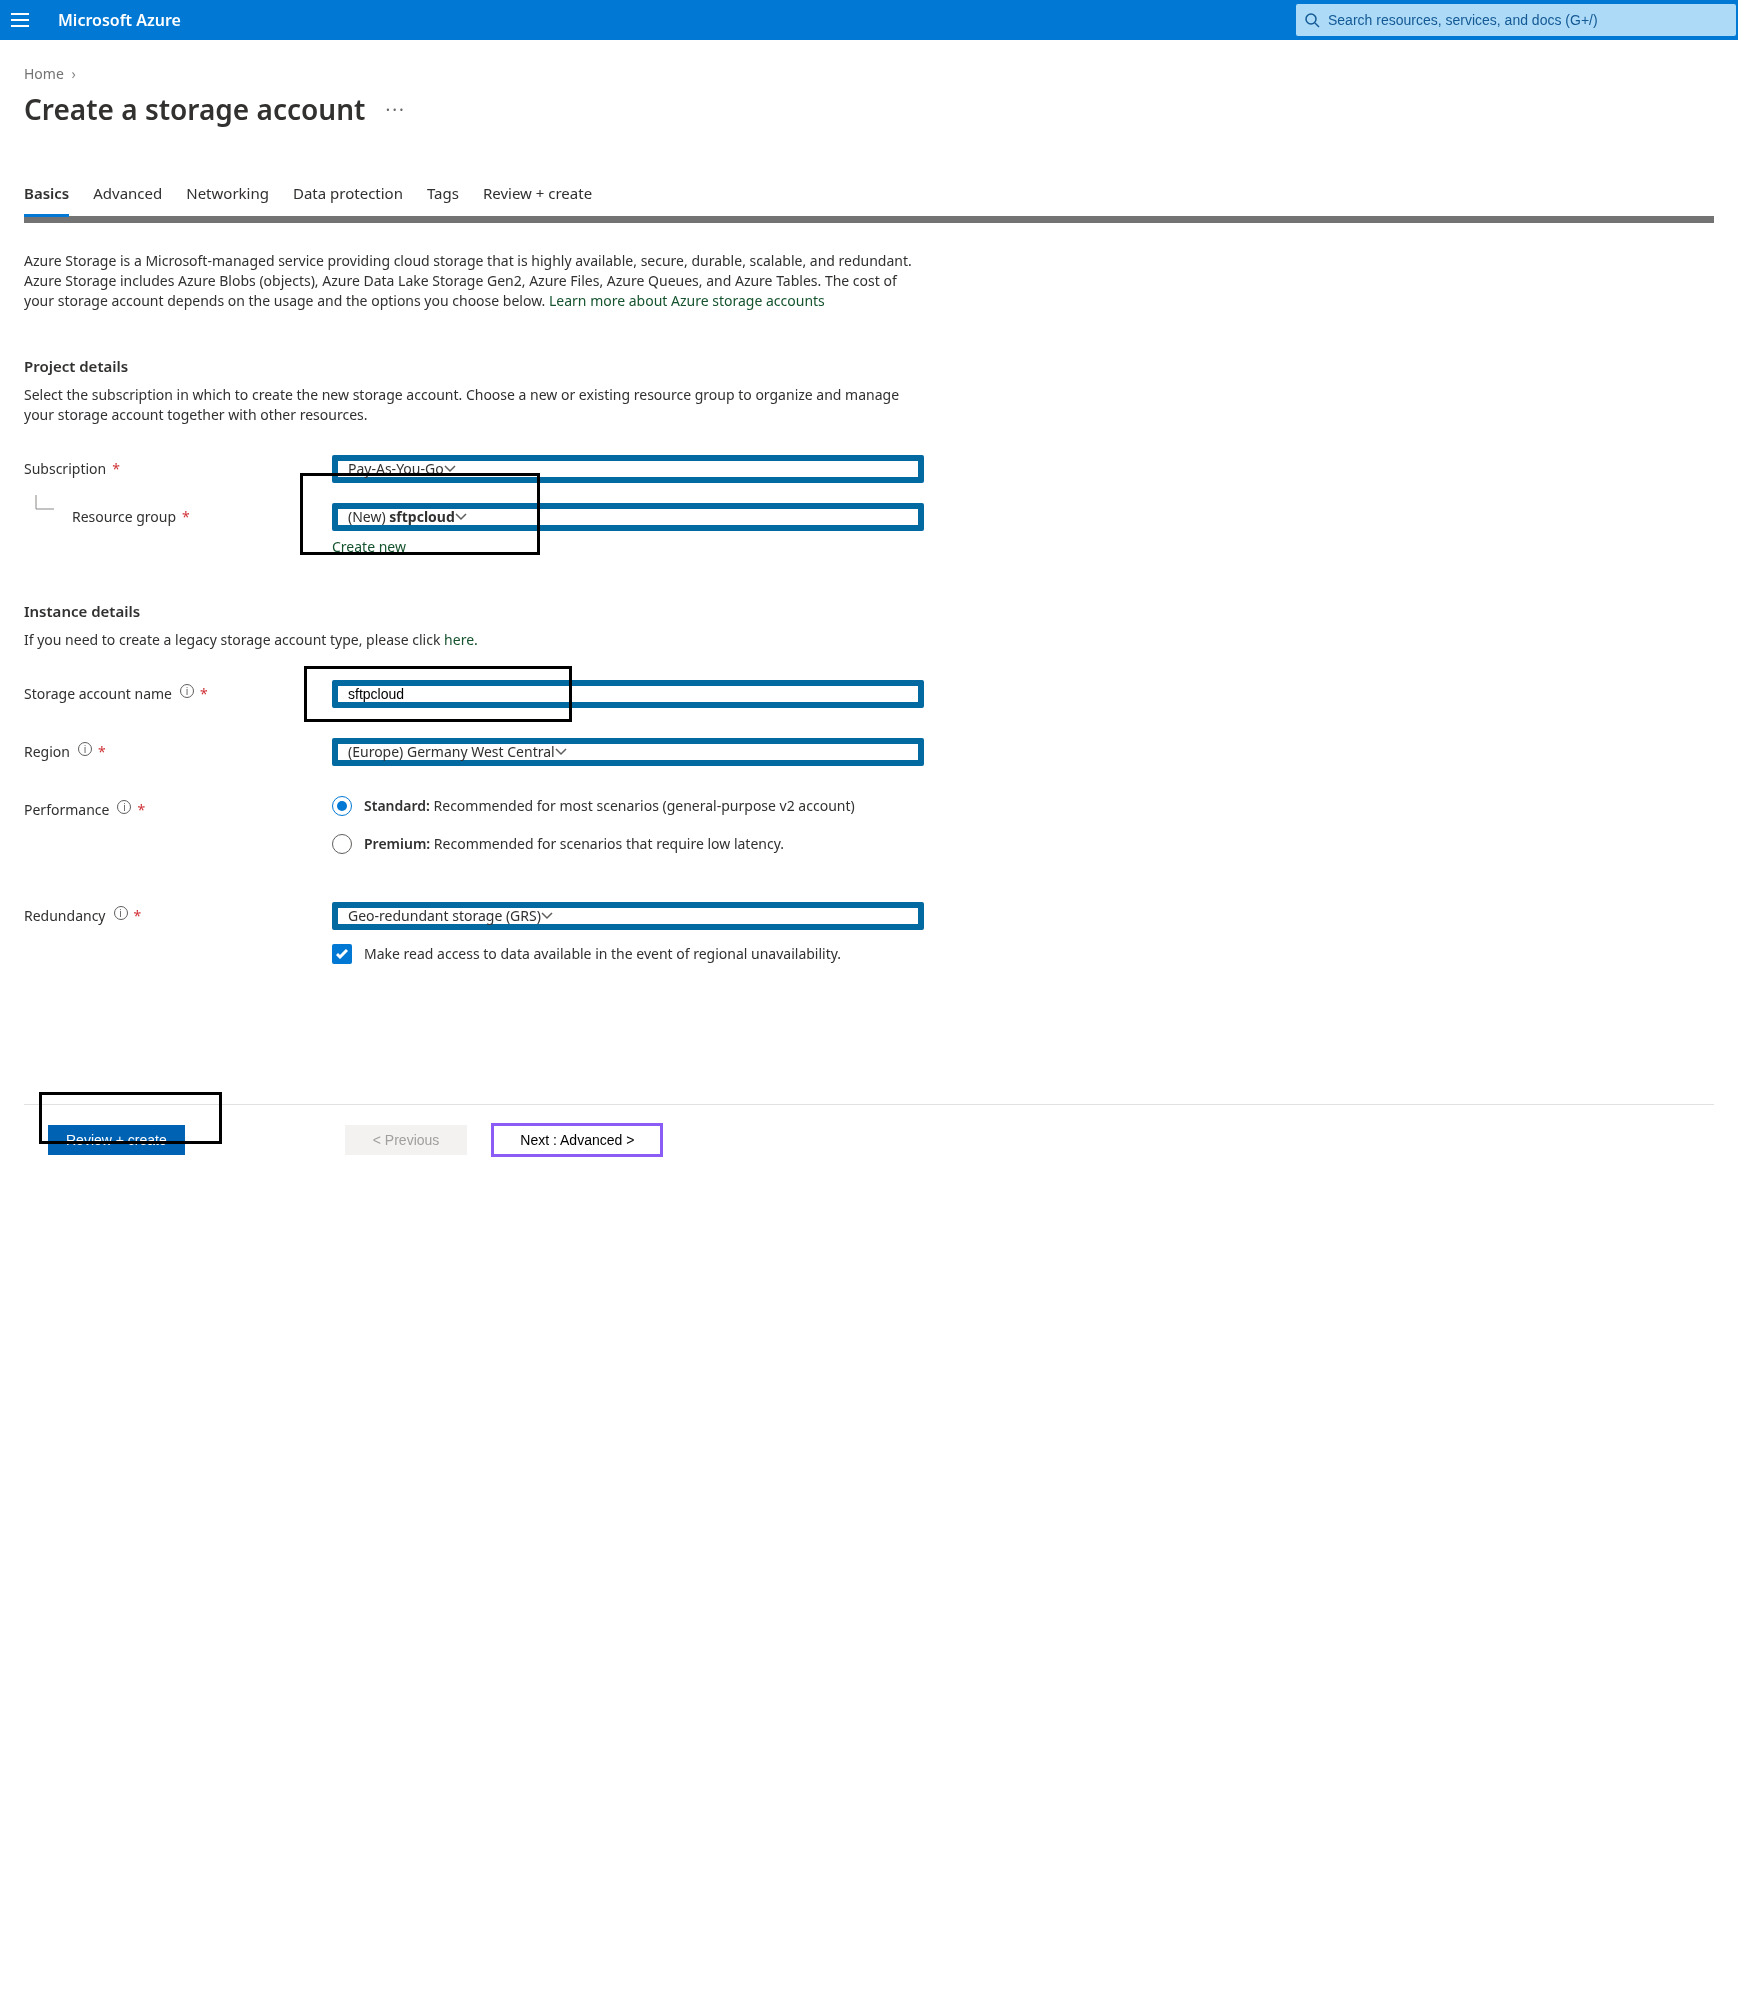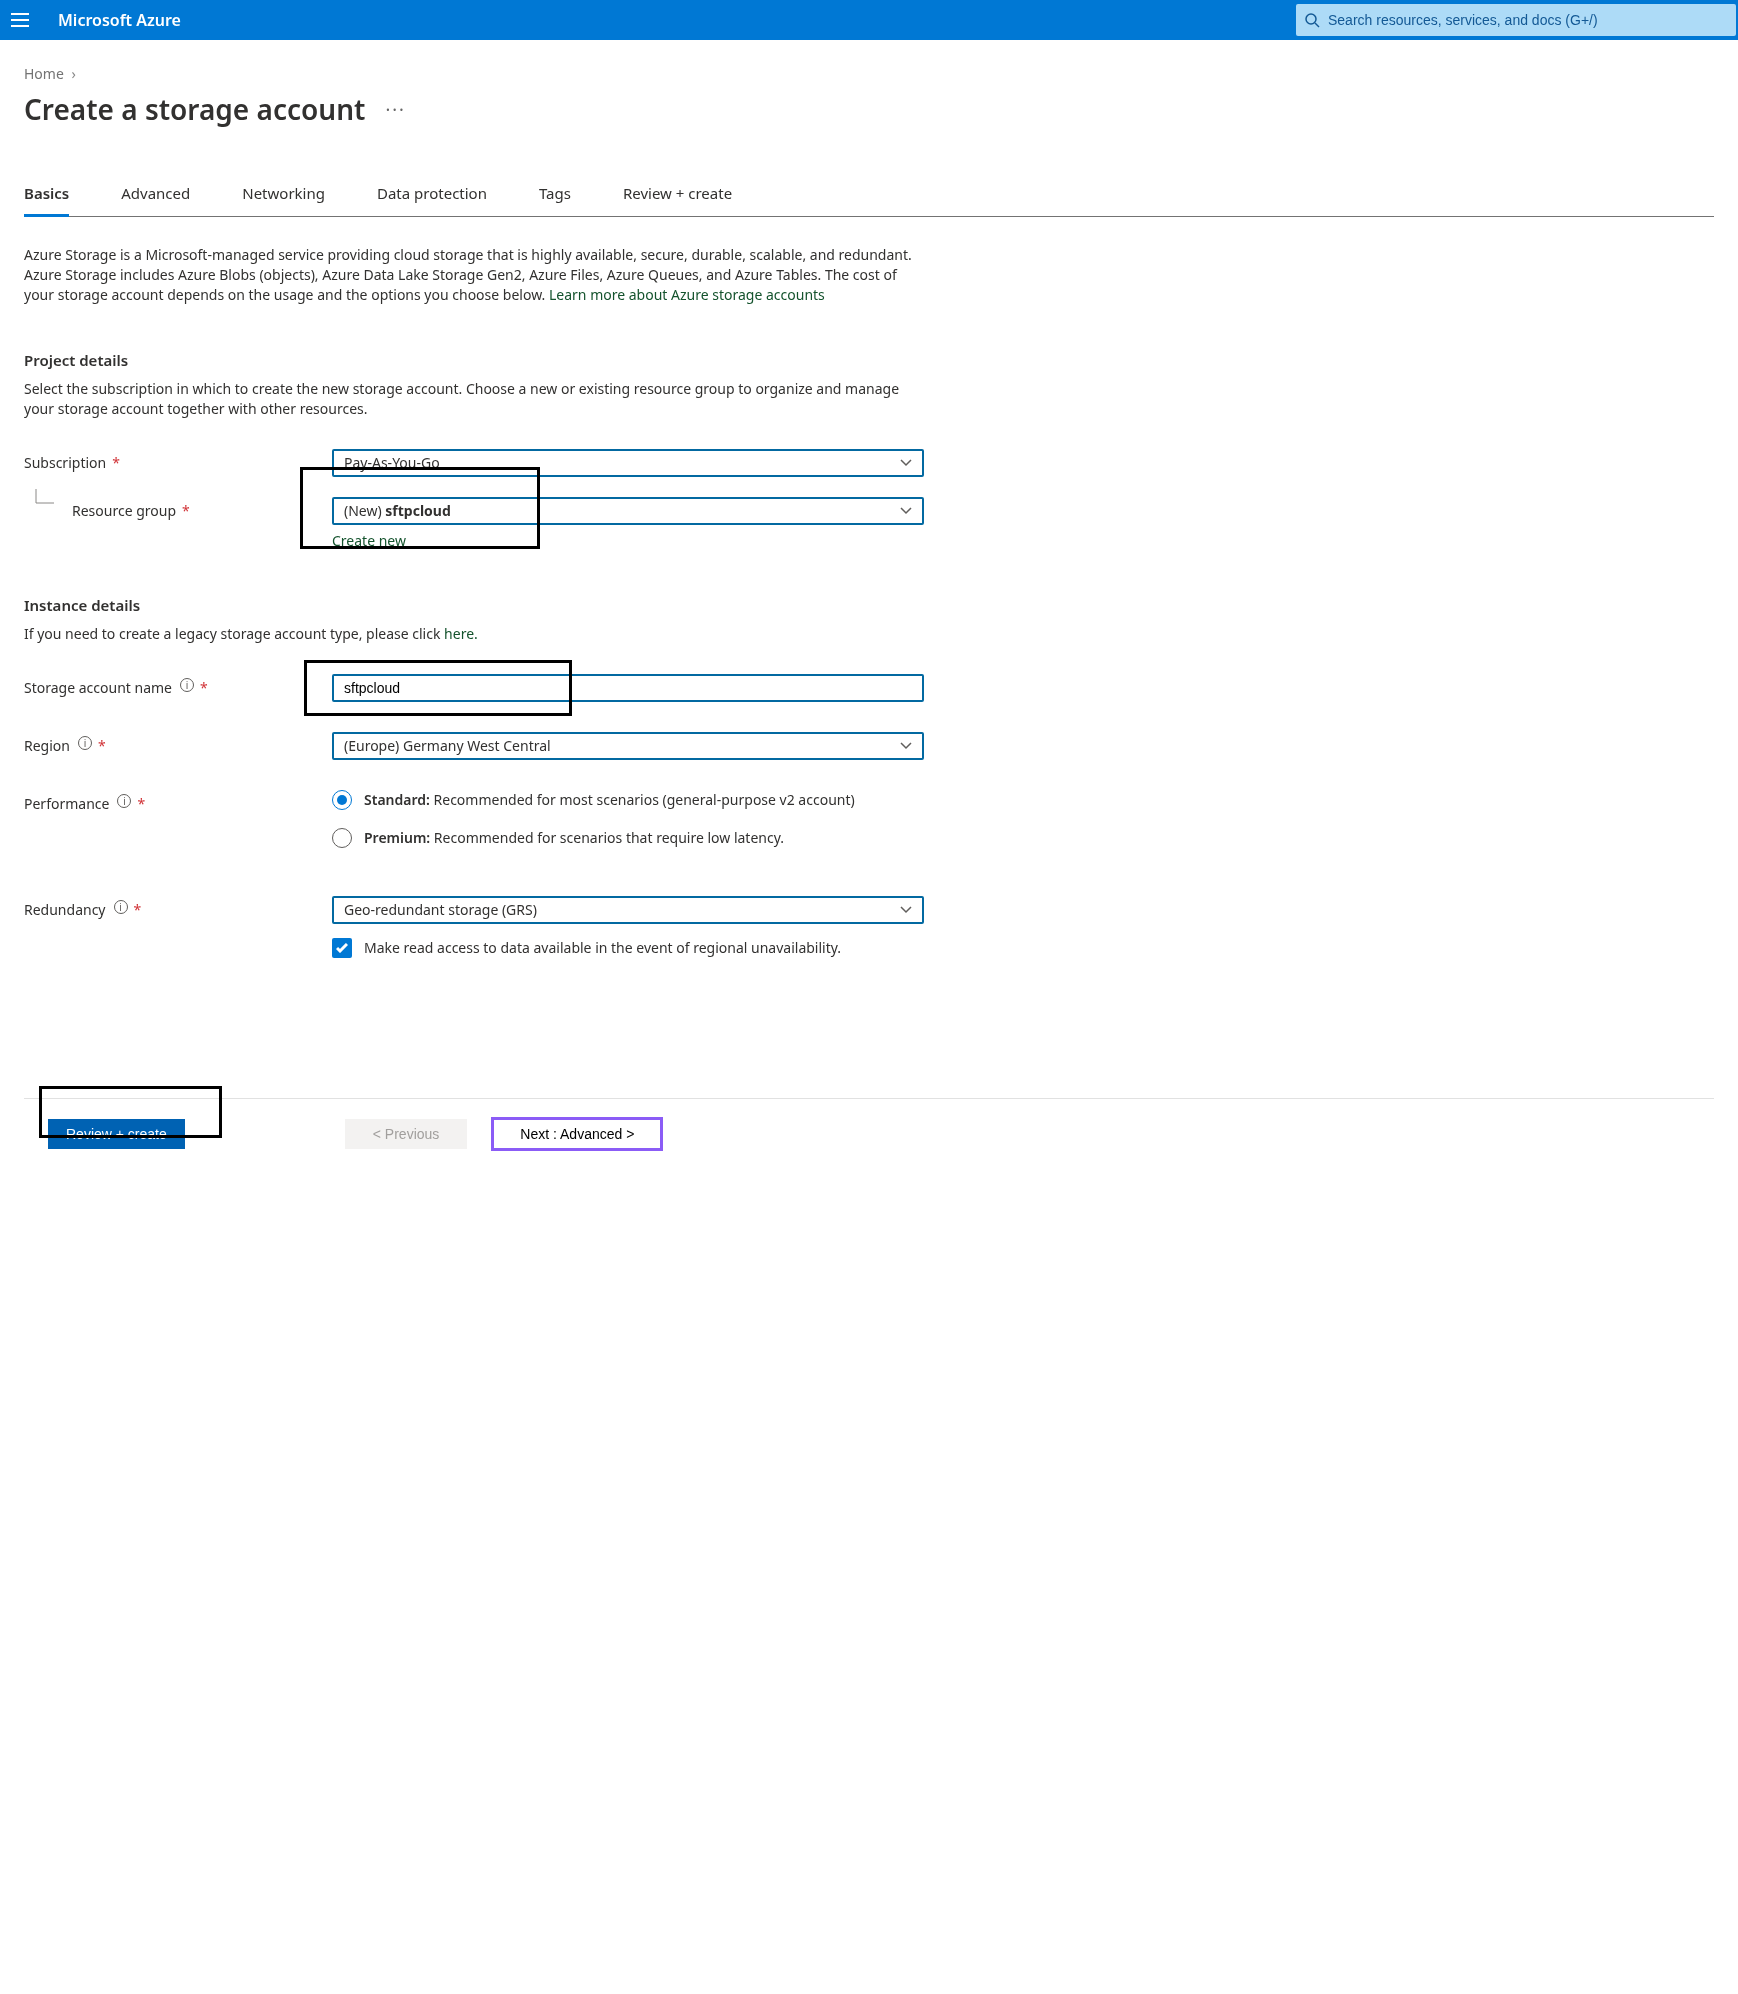--- a/index.html
+++ b/index.html
@@ -15,40 +15,40 @@
   .searchbox input::placeholder { color:#135995; }
   .searchbox svg { stroke:#135995; fill:none; margin-right:8px; }
 
   .page { padding:20px 24px; }
   .breadcrumb { font-size:14px; margin:4px 0 2px; }
   .breadcrumb a { color:#737373; text-decoration:none; }
   .chev { color:#888; margin:0 4px; }
   h1 { font-size:28px; font-weight:600; margin:6px 0 0; display:flex; align-items:center; }
   .more { font-size:18px; font-weight:400; color:#666; margin-left:20px; letter-spacing:2px; cursor:pointer; }
 
-  .tabs { display:flex; border-bottom:1px solid #737373; margin-top:54px; gap:52px; }
+  .tabs { display:flex; border-bottom:7px solid #737373; margin-top:54px; gap:24px; }
   .tab { padding:0 0 10px 0; font-size:15px; color:#323130; cursor:pointer; }
   .tab.active { border-bottom:3px solid #0078d4; font-weight:600; margin-bottom:-1px; }
 
   .content { max-width:900px; margin-top:28px; }
   .intro { font-size:14px; line-height:1.45; }
   .link { color:#14532d; text-decoration:none; }
   
   h2.section-title { font-size:15px; font-weight:600; margin-top:44px; }
   .section-desc { font-size:14px; margin-top:8px; line-height:1.45; }
 
   .field { display:flex; align-items:flex-start; margin-top:30px; }
   .field.tight { margin-top:20px; }
   .label-col { width:308px; font-size:14px; padding-top:4px; display:flex; align-items:flex-start; }
   .label-col.indent { padding-left:48px; position:relative; }
   .tree-icon { position:absolute; left:8px; top:-8px; width:24px; height:20px; }
   .req { color:#d13438; margin-left:6px; }
   .info-icon { width:14px; height:14px; border:1px solid #605e5c; border-radius:50%; display:inline-flex; align-items:center; justify-content:center; font-size:10px; color:#605e5c; margin-left:8px; cursor:default; }
   .control-col { flex:1; position:relative; }
-  .select, .textbox { width:100%; height:28px; border:2px solid #0369a1; border-radius:2px; padding:0 10px; font-size:14px; background:#fff; display:flex; align-items:center; justify-content:space-between; cursor:pointer; }
+  .select, .textbox { width:100%; height:28px; border:6px solid #0369a1; border-radius:2px; padding:0 10px; font-size:14px; background:#fff; display:flex; align-items:center; justify-content:flex-start; cursor:pointer; }
   .select svg { stroke:#605e5c; }
   .textbox input { border:none; outline:none; width:100%; font-size:14px; background:transparent; }
   .below-link { margin-top:6px; font-size:14px; }
 
   .highlight-box { position:absolute; border:3px solid #000; pointer-events:none; }
   .hb1 { left:-32px; top:-30px; width:240px; height:82px; }
   .hb2 { left:-28px; top:-14px; width:268px; height:56px; }
   .hb3 { position:absolute; border:3px solid #000; left:15px; top:-13px; width:183px; height:52px; pointer-events:none; }
 
   .radio-row { display:flex; align-items:center; margin-bottom:18px; }

